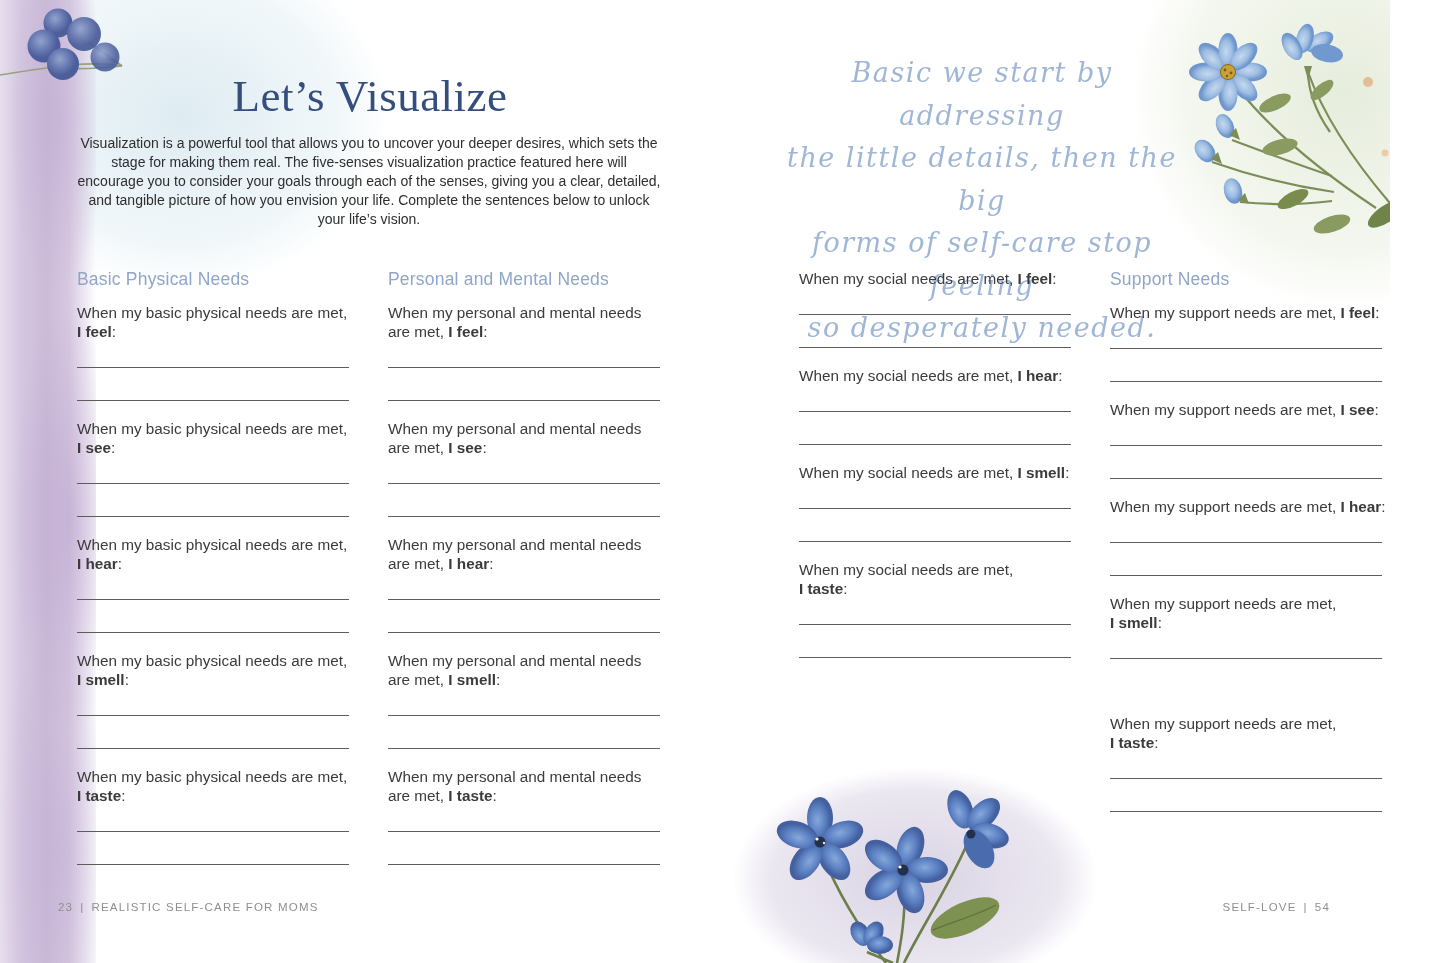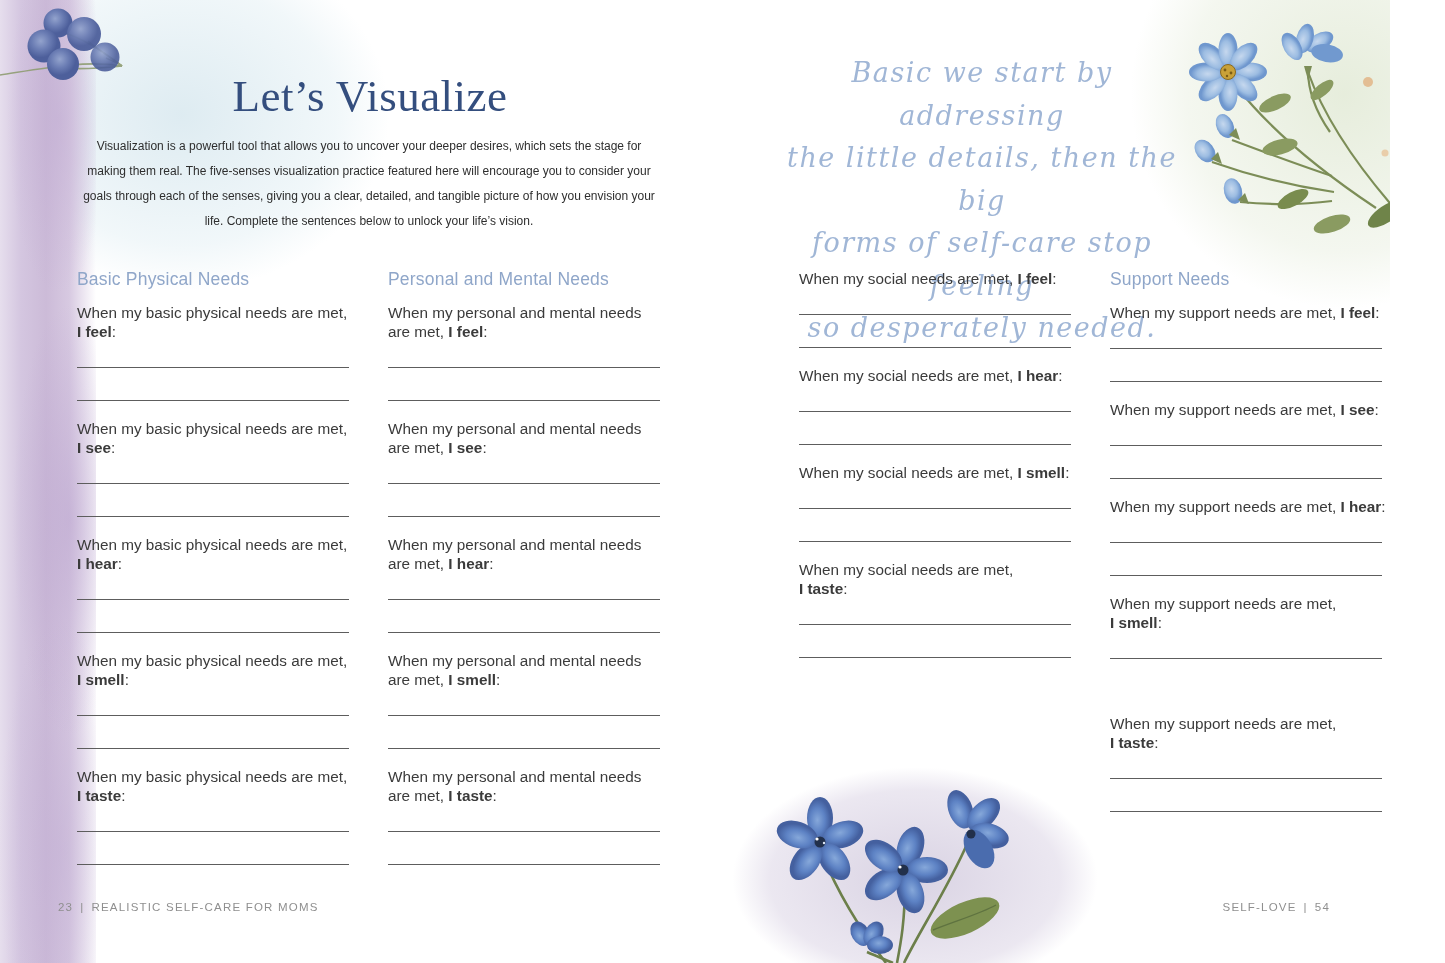--- a/index.html
+++ b/index.html
@@ -21,21 +21,21 @@
     background:radial-gradient(78% 60% at 72% 20%, rgba(229,236,218,.95), rgba(233,239,224,.5) 56%, transparent 76%); }
   .lavender-blob { position:absolute; left:665px; top:745px; width:500px; height:320px;
     background:radial-gradient(50% 48% at 50% 42%, rgba(213,206,224,.9), rgba(219,212,229,.55) 58%, transparent 73%); }
 
   .decor { position:absolute; pointer-events:none; }
 
   
   .page-title { position:absolute; left:60px; top:70px; width:620px; text-align:center;
     font-family:"Liberation Serif", serif; font-size:45px; font-weight:500; color:#344e7e; letter-spacing:.5px; }
   .intro { position:absolute; left:77px; top:134px; width:584px; text-align:center;
-    font-size:12px; line-height:25px; color:#2e2e2e; }
+    font-size:14px; line-height:19px; color:#2e2e2e; }
 
   
   .quote { position:absolute; left:782px; top:52px; width:400px; text-align:center;
     font-family:"DejaVu Serif", serif; font-style:italic; font-size:27px; line-height:42.5px;
     color:#a0b6d6; letter-spacing:1.5px; }
 
   
   .col { position:absolute; top:261px; width:272px;margin-top:8px; }
   .col-header { font-size:17.5px; line-height:21px; color:#8fa6c9; margin-bottom:13px; letter-spacing:.2px; }
   .section { margin-bottom:18px; }

